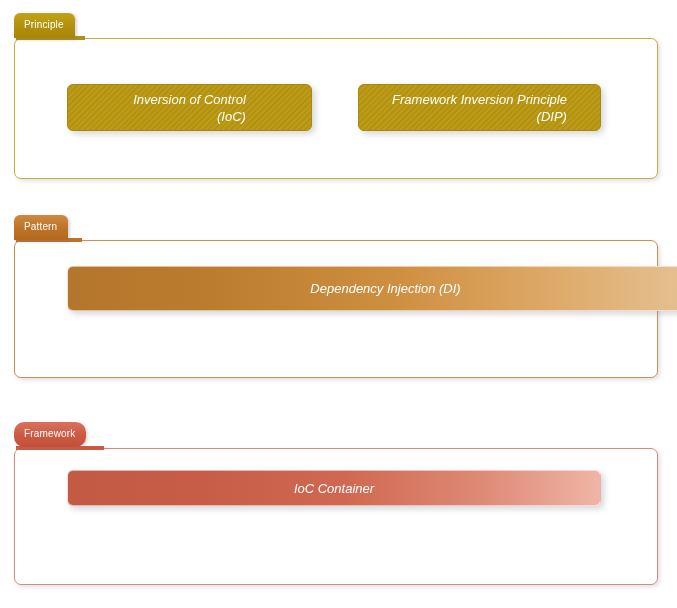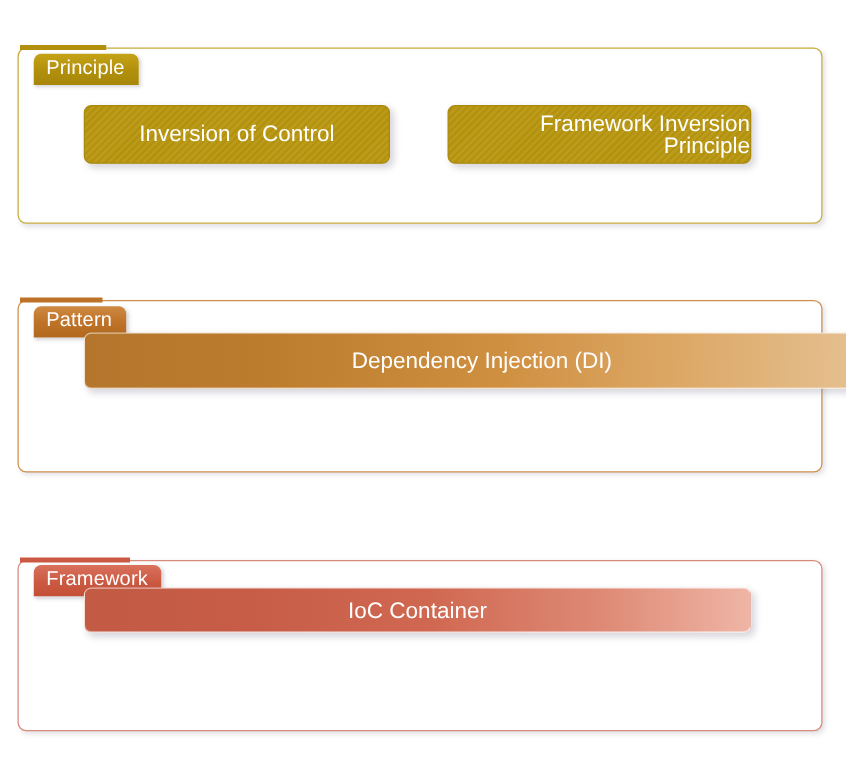--- a/index.html
+++ b/index.html
@@ -23,34 +23,33 @@
     background: #ffffff;
   }
 
   
   .group {
     position: absolute;
   }
 
   .group-tab {
     position: absolute;
-    left: 13px;
+    left: 0;
     top: 0;
     height: 25px;
     line-height: 24px;
     padding: 0 11px 0 10px;
     border-radius: 6px 6px 0 0;
     color: #ffffff;
-    font-size: 16px;
+    font-size: 10px;
     letter-spacing: 0.15px;
     white-space: nowrap;
     box-sizing: border-box;
     box-shadow: 1.5px 1.5px 3px rgba(120,120,140,0.30);
     z-index: 3;
-    margin-top: 30px;
   }
 
   .group-body {
     position: absolute;
     left: 0;
     background: #ffffff;
     box-sizing: border-box;
     border-style: solid;
     border-width: 1.6px;
     border-radius: 7px;
@@ -78,41 +77,42 @@
   #group-pattern { left: 14px; top: 215px; width: 644px; height: 163px; }
   #group-pattern .group-tab { background: linear-gradient(180deg,#cf8942 0%,#bd7227 54%,#b2691f 100%); }
   #group-pattern .group-body {
     top: 25px; width: 644px; height: 138px;
     border-color: #cf8f4e;
   }
   #group-pattern .tab-joint { left: 2px; top: 23px; width: 66px; background: #bd7227; }
 
   
   #group-framework { left: 14px; top: 422px; width: 644px; height: 163px; }
-  #group-framework .group-tab { background: linear-gradient(180deg,#d9715c 0%,#cb5942 56%,#c44f37 100%); }
+  #group-framework .group-tab { background: linear-gradient(180deg,#d9715c 0%,#cb5942 56%,#c44f37 100%); border-radius: 10px; }
   #group-framework .group-body {
     top: 26px; width: 644px; height: 137px;
     border-color: #d98b7b;
   }
   #group-framework .tab-joint { left: 2px; top: 24px; width: 88px; background: #cb5942; }
 
   
   .concept-box {
     position: absolute;
     border-radius: 6px;
     color: #ffffff;
     display: flex;
     align-items: center;
     justify-content: center;
     text-align: right;
     box-sizing: border-box;
-    font-size: 18px;
+    font-size: 13px;
     line-height: 17px;
     box-shadow: 3px 3px 6px rgba(130,130,150,0.33);
     z-index: 4;
+    font-style: italic;
   }
 
   .box-label { display: block; }
 
   
   .box-gold {
     background-color: #b8970f;
     background-image: repeating-linear-gradient(
         135deg,
         rgba(255,255,255,0.045) 0px,
@@ -145,26 +145,28 @@
 <div id="canvas">
 
   <div class="group" id="group-principle">
     <div class="group-body"></div>
     <div class="group-tab">Principle</div>
     <div class="tab-joint"></div>
 
     <div class="concept-box box-gold" id="box-ioc">
       <span>
         <span class="box-label">Inversion of Control</span>
+        <span class="box-label">(IoC)</span>
       </span>
     </div>
 
     <div class="concept-box box-gold" id="box-dip">
       <span>
         <span class="box-label">Framework Inversion Principle</span>
+        <span class="box-label">(DIP)</span>
       </span>
     </div>
   </div>
 
   <div class="group" id="group-pattern">
     <div class="group-body"></div>
     <div class="group-tab">Pattern</div>
     <div class="tab-joint"></div>
 
     <div class="concept-box" id="box-di">

